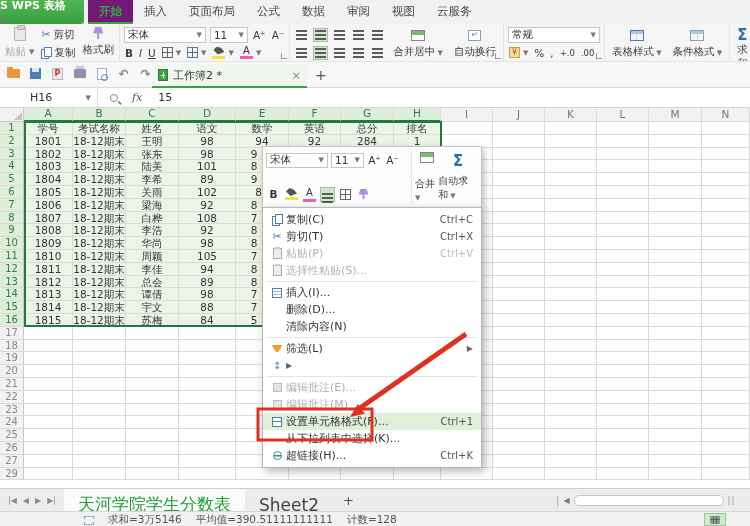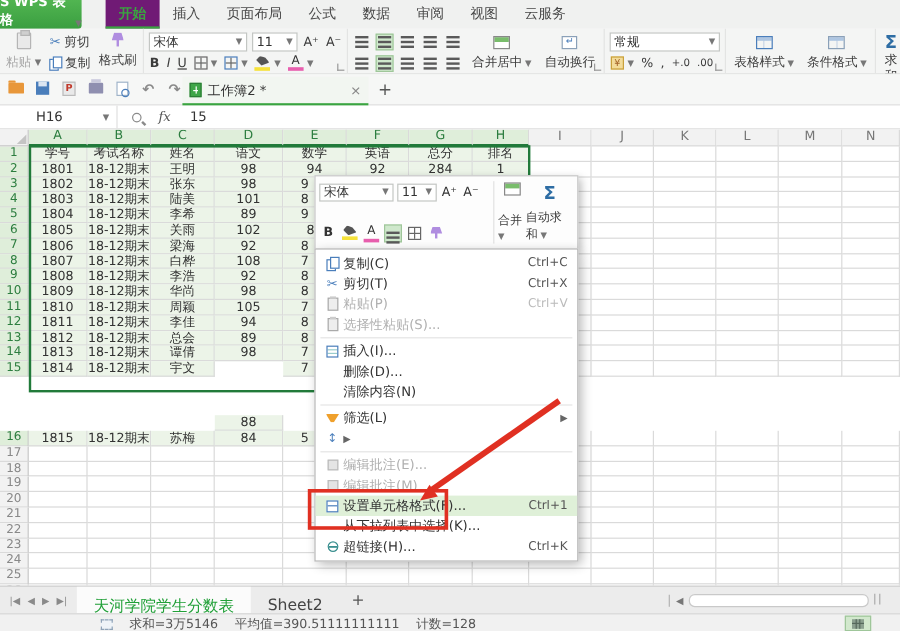--- a/index.html
+++ b/index.html
@@ -2,22 +2,22 @@
 <html style="--green: #3aa440; --selgreen: #217a3a; --red: #e03022; --hl: #dff0d8;"><head>
 <meta charset="utf-8">
 <style>
   :root{ --green:#3aa440; --selgreen:#217a3a; --red:#e03022; --hl:#dff0d8; }
   *{box-sizing:border-box; margin:0; padding:0;}
   html,body{width:750px;height:526px;overflow:hidden;}
   body{position:relative;font-family:"DejaVu Sans","Liberation Sans",sans-serif;background:#fff;font-size:11px;color:#333;}
 
   
   .titlebar{position:absolute;left:0;top:0;width:750px;height:24px;background:#f0f1f0;}
-  .logo{position:absolute;left:0;top:0;height:24px;width:68px;background:linear-gradient(#51b551,#3a9e40);color:#fff;
-        font-weight:bold;font-size:11px;display:flex;align-items:flex-end;justify-content:center;gap:5px;border-radius:0 0 3px 0;}
+  .logo{position:absolute;left:0;top:0;height:24px;width:84px;background:linear-gradient(#51b551,#3a9e40);color:#fff;
+        font-weight:bold;font-size:11px;display:flex;align-items:flex-start;justify-content:center;gap:5px;border-radius:0 0 3px 0;flex-direction:column;}
   .logo .dd{font-size:7px;}
   .menutabs{position:absolute;left:88px;top:0;height:24px;display:flex;}
   .mtab{padding:0 11px;line-height:23px;font-size:11.5px;color:#474747;cursor:default;}
   .mtab.active{background:#701a75;color:var(--green);font-weight:bold;border-bottom:2px solid var(--green);}
 
   
   .ribbon{position:absolute;left:0;top:24px;width:750px;height:38px;background:#f4f5f4;border-bottom:1px solid #e2e3e2;display:flex;}
   .rg{position:relative;height:100%;border-right:1px solid #e3e4e3;padding:3px 4px;display:flex;gap:5px;align-items:flex-start;}
   .rg.dl::after{content:"";position:absolute;right:2px;bottom:2px;width:5px;height:5px;border-left:1px solid #9a9a9a;border-bottom:1px solid #9a9a9a;}
   .rcol{display:flex;flex-direction:column;gap:3px;}
@@ -131,21 +131,21 @@
   .ic-note.g{background:#e4e4e4;border-color:#bbb;}
   .ic-cellfmt{width:10px;height:10px;border:1px solid #4a7ebb;background:linear-gradient(#4a7ebb,#4a7ebb) 0 3px/100% 1px no-repeat,#fff;}
   .ic-link{width:9px;height:9px;border:1.5px solid #3a8f8f;border-radius:50%;background:linear-gradient(#3a8f8f,#3a8f8f) center/100% 1.5px no-repeat;}
 
   
   #anno{position:absolute;left:0;top:0;width:750px;height:526px;z-index:9;pointer-events:none;}
 
   
   .sheetbar{position:absolute;left:0;top:488px;width:750px;height:23px;background:#ececec;border-top:1px solid #cfcfcf;display:flex;align-items:center;}
   .navs{display:flex;gap:6px;padding:0 8px;color:#8a8a8a;font-size:8px;}
-  .stab{height:23px;display:flex;align-items:center;padding:16px 14px;font-size:13px;color:#444;}
+  .stab{height:23px;display:flex;align-items:center;padding:16px 14px;font-size:17px;color:#444;}
   .stab.active{background:#fbfbfb;color:#21a038;border-bottom:2px solid #21a038;}
   .addsheet{font-size:13px;color:#555;padding:0 10px;}
   .hscroll{position:absolute;right:2px;top:4px;width:192px;height:14px;display:flex;align-items:center;gap:4px;}
   .hscroll .sep{color:#aaa;font-size:10px;}
   .hscroll .arr{color:#777;font-size:8px;}
   .hthumb{width:150px;height:11px;background:#fff;border:1px solid #c9c9c9;border-radius:5px;}
   .grip{color:#999;font-size:9px;letter-spacing:1px;}
 
   
   .statusbar{position:absolute;left:0;top:511px;width:750px;height:15px;background:#f1f1f1;border-top:1px solid #d6d6d6;font-size:10.5px;color:#555;}
@@ -640,21 +640,21 @@
         <div class="gc cell" style="width: 52px;"></div>
         <div class="gc cell" style="width: 52px;"></div>
         <div class="gc cell" style="width: 53px;"></div>
         <div class="gc cell" style="width: 48px;"></div>
       </div>
       <div class="grow">
         <div class="rh sel">15</div>
         <div class="gc cell sel" style="width: 49px;">1814</div>
         <div class="gc cell sel" style="width: 53px;">18-12期末</div>
         <div class="gc cell sel" style="width: 53px;">宇文</div>
-        <div class="gc cell sel" style="width: 57px; margin-top: 45px;">88</div>
+        <div class="gc cell sel" style="width: 57px;">88</div>
         <div class="gc cell sel partial" style="width: 53px;">7</div>
         <div class="gc cell sel" style="width: 52px;"></div>
         <div class="gc cell sel" style="width: 53px;"></div>
         <div class="gc cell sel" style="width: 47px;"></div>
         <div class="gc cell" style="width: 52px;"></div>
         <div class="gc cell" style="width: 52px;"></div>
         <div class="gc cell" style="width: 52px;"></div>
         <div class="gc cell" style="width: 52px;"></div>
         <div class="gc cell" style="width: 53px;"></div>
         <div class="gc cell" style="width: 48px;"></div>

